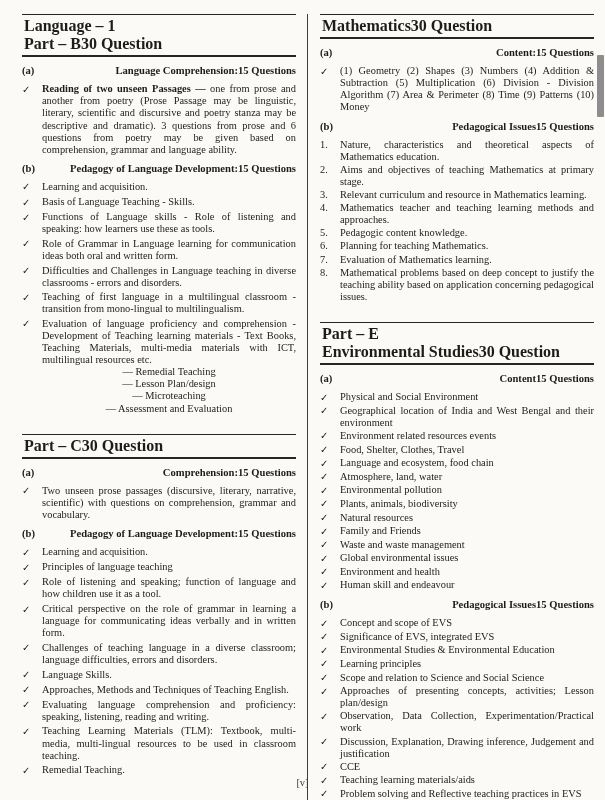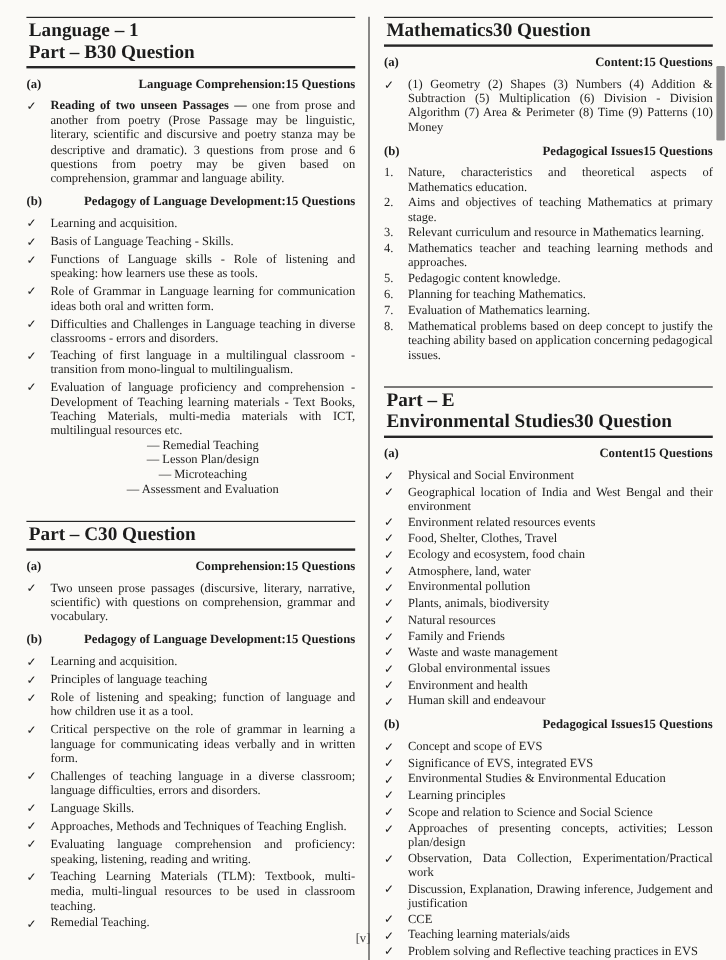--- a/index.html
+++ b/index.html
@@ -243,21 +243,21 @@
       <div class="item">
         <span class="gutter check-icon">✓</span>
         <div class="item-text"><span>Environment related resources events</span></div>
       </div>
       <div class="item">
         <span class="gutter check-icon">✓</span>
         <div class="item-text"><span>Food, Shelter, Clothes, Travel</span></div>
       </div>
       <div class="item">
         <span class="gutter check-icon">✓</span>
-        <div class="item-text"><span>Ecology and ecosystem, food chain</span></div>
+        <div class="item-text"><span>Language and ecosystem, food chain</span></div>
       </div>
       <div class="item">
         <span class="gutter check-icon">✓</span>
         <div class="item-text"><span>Atmosphere, land, water</span></div>
       </div>
       <div class="item">
         <span class="gutter check-icon">✓</span>
         <div class="item-text"><span>Environmental pollution</span></div>
       </div>
       <div class="item">

